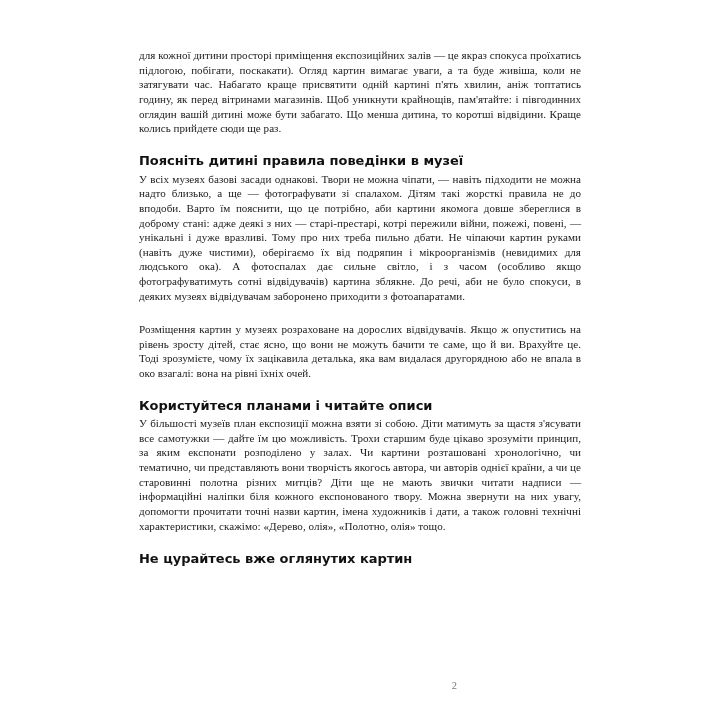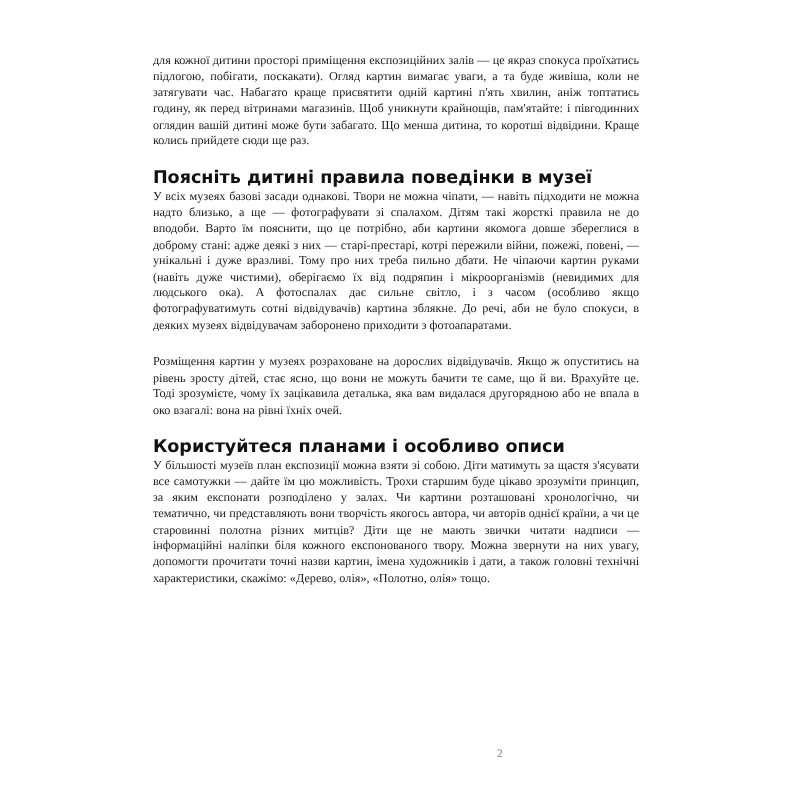--- a/index.html
+++ b/index.html
@@ -34,21 +34,21 @@
     color: #1b1b1b;
     text-align: justify;
     text-justify: inter-word;
     letter-spacing: 0.01px;
     word-spacing: 0.05px;
     hyphens: manual;
   }
   h2.section-heading {
     margin: 0;
     font-family: "DejaVu Sans", sans-serif;
-    font-size: 16px;
+    font-size: 13px;
     font-weight: bold;
     line-height: 14.6px;
     color: #111111;
     letter-spacing: -0.02px;
   }
   .section {
     margin-top: 18.5px;
   }
   .section .section-heading {
     margin-bottom: 2.5px;
@@ -76,24 +76,25 @@
     <div class="section">
       <h2 class="section-heading">Поясніть дитині правила поведінки в музеї</h2>
       <p class="body-text">У всіх музеях базові засади однакові. Твори не можна чіпати, — навіть підходити не можна надто близько, а ще — фотографувати зі спалахом. Дітям такі жорсткі правила не до вподоби. Варто їм пояснити, що це потрібно, аби картини якомога довше збереглися в доброму стані: адже деякі з них — старі-престарі, котрі пережили війни, пожежі, повені, — унікальні і дуже вразливі. Тому про них треба пильно дбати. Не чіпаючи картин руками (навіть дуже чистими), оберігаємо їх від подряпин і мікроорганізмів (невидимих для людського ока). А фотоспалах дає сильне світло, і з часом (особливо якщо фотографуватимуть сотні відвідувачів) картина зблякне. До речі, аби не було спокуси, в деяких музеях відвідувачам заборонено приходити з фотоапаратами.</p>
     </div>
 
     <div class="section">
       <p class="body-text">Розміщення картин у музеях розраховане на дорослих відвідувачів. Якщо ж опуститись на рівень зросту дітей, стає ясно, що вони не можуть бачити те саме, що й ви. Врахуйте це. Тоді зрозумієте, чому їх зацікавила деталька, яка вам видалася другорядною або не впала в око взагалі: вона на рівні їхніх очей.</p>
     </div>
 
     <div class="section">
-      <h2 class="section-heading">Користуйтеся планами і особливо описи</h2>
+      <h2 class="section-heading">Користуйтеся планами і читайте описи</h2>
       <p class="body-text">У більшості музеїв план експозиції можна взяти зі собою. Діти матимуть за щастя з'ясувати все самотужки — дайте їм цю можливість. Трохи старшим буде цікаво зрозуміти принцип, за яким експонати розподілено у залах. Чи картини розташовані хронологічно, чи тематично, чи представляють вони творчість якогось автора, чи авторів однієї країни, а чи це старовинні полотна різних митців? Діти ще не мають звички читати надписи — інформаційні наліпки біля кожного експонованого твору. Можна звернути на них увагу, допомогти прочитати точні назви картин, імена художників і дати, а також головні технічні характеристики, скажімо: «Дерево, олія», «Полотно, олія» тощо.</p>
     </div>
 
     <div class="section">
+      <h2 class="section-heading">Не цурайтесь вже оглянутих картин</h2>
     </div>
 
   </div>
 
   <div class="page-number">2</div>
 
 </div>
 
 </body></html>

